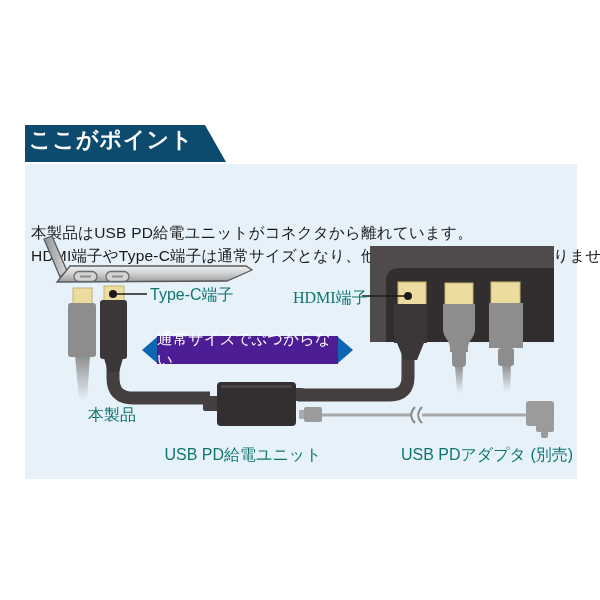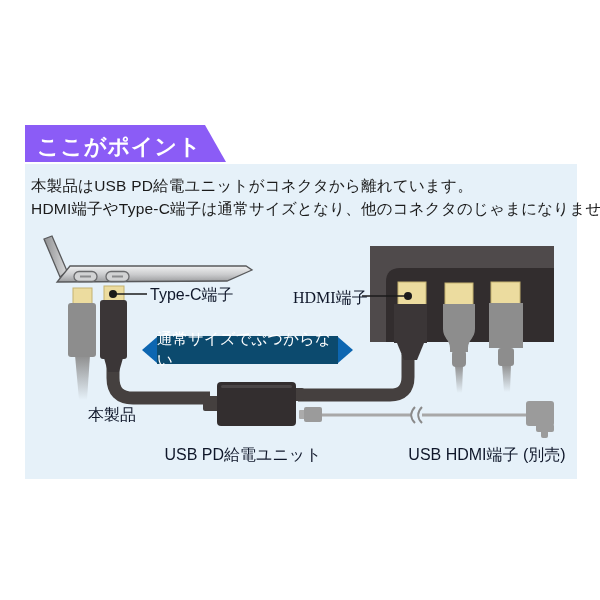--- a/index.html
+++ b/index.html
@@ -3,46 +3,46 @@
 <meta charset="utf-8">
 <style>
   html,body{margin:0;padding:0;}
   body{
     width:600px;height:600px;position:relative;background:#ffffff;
     font-family:"Liberation Sans","DejaVu Sans",sans-serif;
     color:#1b1b1b;overflow:hidden;
   }
   .banner{
     position:absolute;left:25px;top:125px;width:201px;height:37px;
-    background:#8b5cf6;color:#ffffff;
+    background:#0c4a6e;color:#ffffff;
     clip-path:polygon(0 0,180px 0,100% 100%,0 100%);
-    display:flex;align-items:flex-end;
+    display:flex;align-items:flex-start;
     font-size:22px;font-weight:bold;letter-spacing:1px;
-    padding-left:12px;box-sizing:border-box;
+    padding-left:4px;box-sizing:border-box;
   }
   .panel{
     position:absolute;left:25px;top:164px;width:552px;height:315px;
     background:#e6f1f9;
   }
   .desc{
     position:absolute;left:31px;font-size:15.5px;letter-spacing:0.2px;
-    white-space:nowrap;color:#1b1b1b;
+    white-space:nowrap;color:#1b1b1b;margin-top:47px;
   }
   .desc.l1{top:176px;}
   .desc.l2{top:199px;}
   .diagram-svg{position:absolute;left:0;top:0;width:600px;height:600px;}
-  .lbl{position:absolute;font-size:16px;color:#0f172a;white-space:nowrap;}
+  .lbl{position:absolute;font-size:16px;color:#0f766e;white-space:nowrap;}
   .lbl-typec{left:150px;top:285px;}
   .lbl-hdmi{left:293px;top:288px;font-family:Liberation Serif, serif;}
   .lbl-product{left:88px;top:405px;}
   .lbl-unit{left:243px;top:445px;transform:translateX(-50%);}
   .lbl-adapter{left:487px;top:445px;transform:translateX(-50%);}
   .callout{
     position:absolute;left:157px;top:336px;width:181px;height:28px;
-    background:#0c4a6e;color:#ffffff;display:flex;align-items:center;
+    background:#4c1d95;color:#ffffff;display:flex;align-items:center;
     justify-content:center;font-size:15.5px;letter-spacing:0px;
   }
   .callout .arrow-l,.callout .arrow-r{
     position:absolute;top:1px;width:0;height:0;
     border-top:13px solid transparent;border-bottom:13px solid transparent;
   }
   .callout .arrow-l{left:-15px;border-right:15px solid #0d66b1;}
   .callout .arrow-r{right:-15px;border-left:15px solid #0d66b1;}
 </style>
 </head>
@@ -143,19 +143,19 @@
     <rect x="526" y="401" width="28" height="25" rx="3" fill="#9b9b9b"></rect>
     <rect x="536" y="424" width="18" height="8" rx="2" fill="#9b9b9b"></rect>
     <rect x="541" y="430" width="7" height="8" rx="2" fill="#9b9b9b"></rect>
   </g>
 </svg>
 
 <div class="lbl lbl-typec">Type-C端子</div>
 <div class="lbl lbl-hdmi">HDMI端子</div>
 <div class="lbl lbl-product">本製品</div>
 <div class="lbl lbl-unit">USB PD給電ユニット</div>
-<div class="lbl lbl-adapter">USB HDMI端子 (別売)</div>
+<div class="lbl lbl-adapter">USB PDアダプタ (別売)</div>
 
 <div class="callout">
   <span class="arrow-l"></span>
   <span>通常サイズでぶつからない</span>
   <span class="arrow-r"></span>
 </div>
 
 </body></html>

